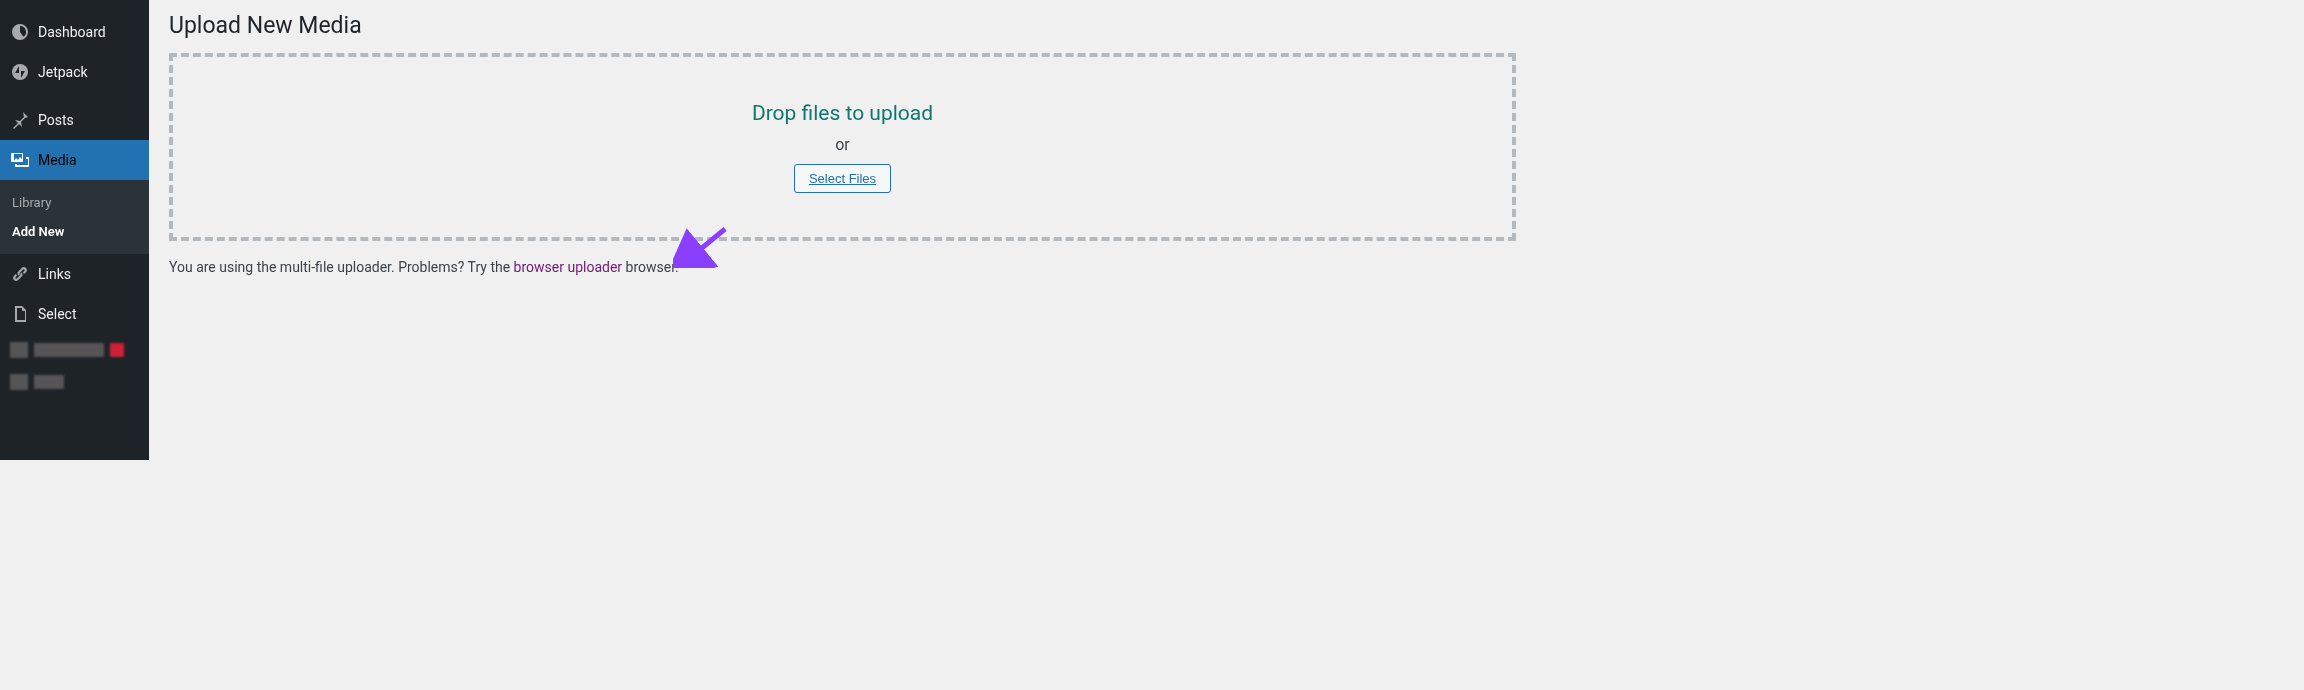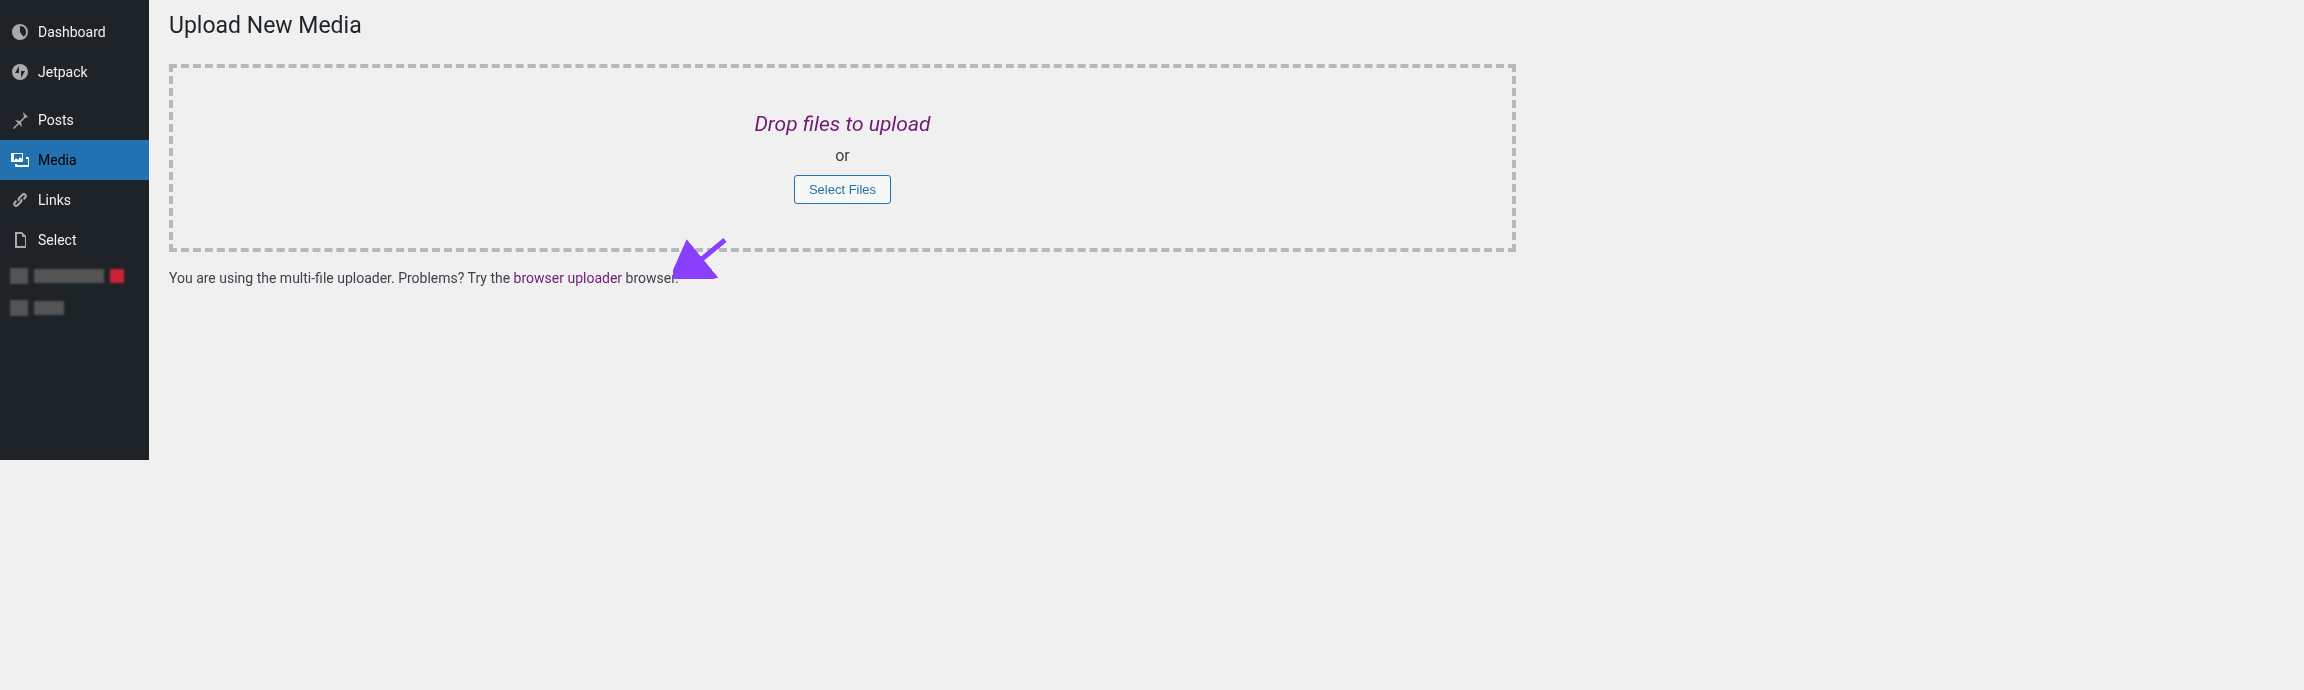--- a/index.html
+++ b/index.html
@@ -77,49 +77,49 @@
     .blur4 { width: 18px; height: 16px; background: #555; filter: blur(1px); }
     .blur5 { width: 30px; height: 14px; background: #555; filter: blur(1px); }
     .main {
       flex: 1;
       padding: 12px 20px 20px 20px;
     }
     .page-title {
       font-size: 23px;
       font-weight: 400;
       color: #1d2327;
-      margin-bottom: 25px;
+      margin-bottom: 14px;
     }
     .dropzone {
       border: 4px dashed #b4b9be;
       height: 188px;
       display: flex;
       flex-direction: column;
       align-items: center;
       justify-content: center;
       gap: 10px;
       margin-bottom: 18px;
     }
     .drop-text {
       font-size: 21px;
-      color: #701a75;
-      font-style: italic;
+      color: #0f766e;
     }
     .or-text {
       font-size: 16px;
       color: #3c434a;
     }
     .select-files-btn {
       background: #f6f7f7;
       border: 1px solid #2271b1;
       color: #2271b1;
       padding: 6px 14px;
       font-size: 13px;
       border-radius: 3px;
       cursor: pointer;
+      text-decoration: underline;
     }
     .info-text {
       font-size: 14px;
       color: #3c434a;
       margin-bottom: 16px;
       position: relative;
     }
     .link {
       color: #701a75;
       cursor: pointer;
@@ -163,20 +163,24 @@
     </span>
     <span>Posts</span>
   </div>
   <div class="sidebar-item active">
     <span class="icon">
       <svg viewBox="0 0 20 20" width="20" height="20">
           <path d="M13 11V4c0-.55-.45-1-1-1H2c-.55 0-1 .45-1 1v7c0 .55.45 1 1 1h10c.55 0 1-.45 1-1zm-1-7v5l-2-2-2 3-2-2-2 3V4h8zm7 3h-3v2h2v6H7v-1H5v2c0 .55.45 1 1 1h12c.55 0 1-.45 1-1V8c0-.55-.45-1-1-1z"></path>
         </svg>
     </span>
     <span>Media</span>
+  </div>
+  <div class="submenu">
+    <div class="submenu-item">Library</div>
+    <div class="submenu-item current">Add New</div>
   </div>
   <div class="sidebar-item">
     <span class="icon">
       <svg viewBox="0 0 20 20" width="20" height="20">
           <path d="M8.5 11.5a3 3 0 010-4.2l3-3a3 3 0 114.2 4.2l-1.5 1.5-1.4-1.4 1.5-1.5a1 1 0 10-1.4-1.4l-3 3a1 1 0 000 1.4zm3-3a3 3 0 010 4.2l-3 3a3 3 0 11-4.2-4.2l1.5-1.5 1.4 1.4-1.5 1.5a1 1 0 101.4 1.4l3-3a1 1 0 000-1.4z"></path>
         </svg>
     </span>
     <span>Links</span>
   </div>
   <div class="sidebar-item">

